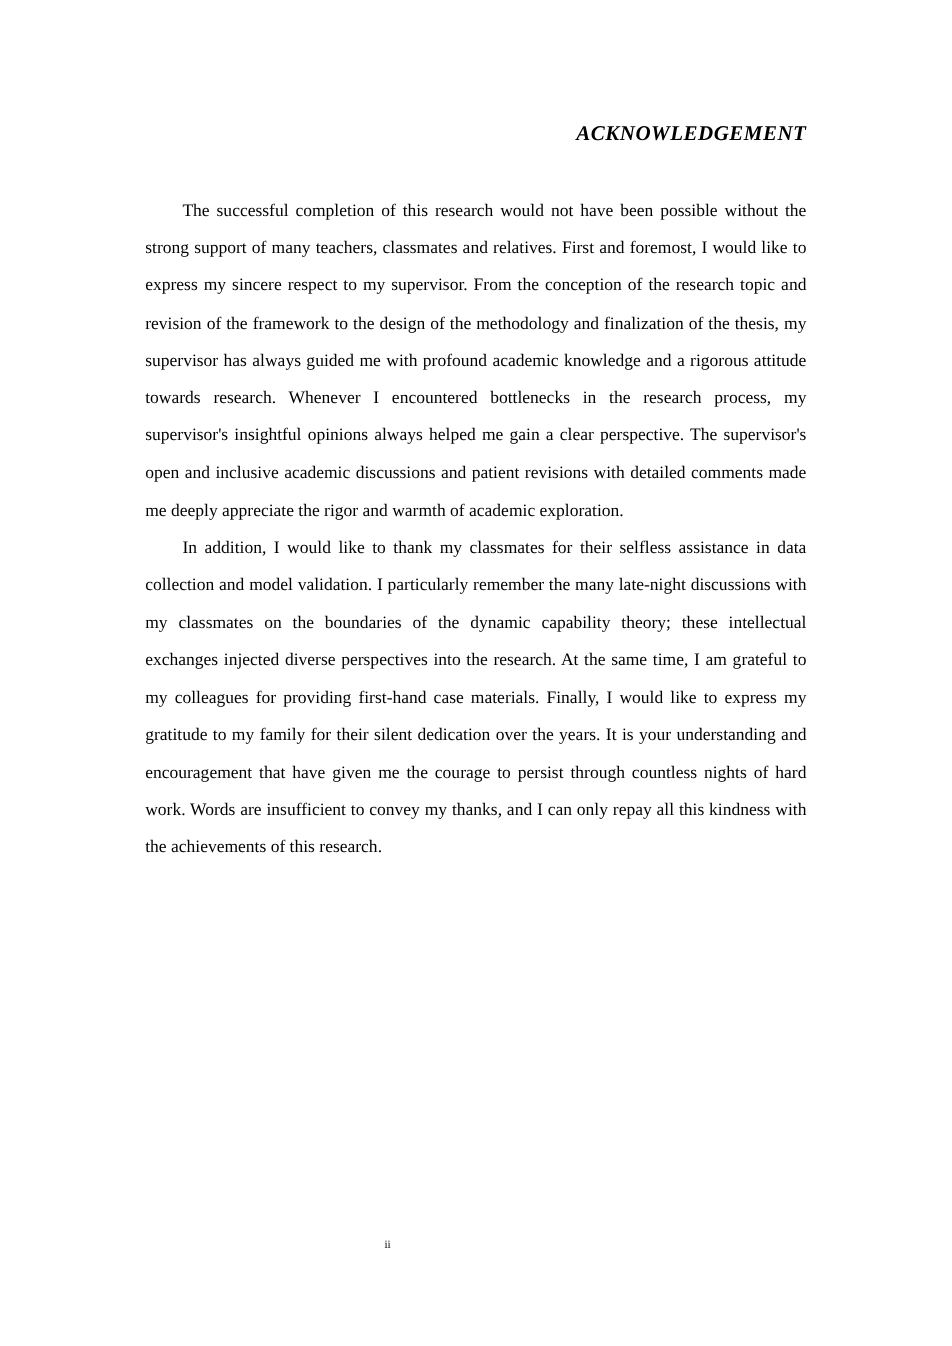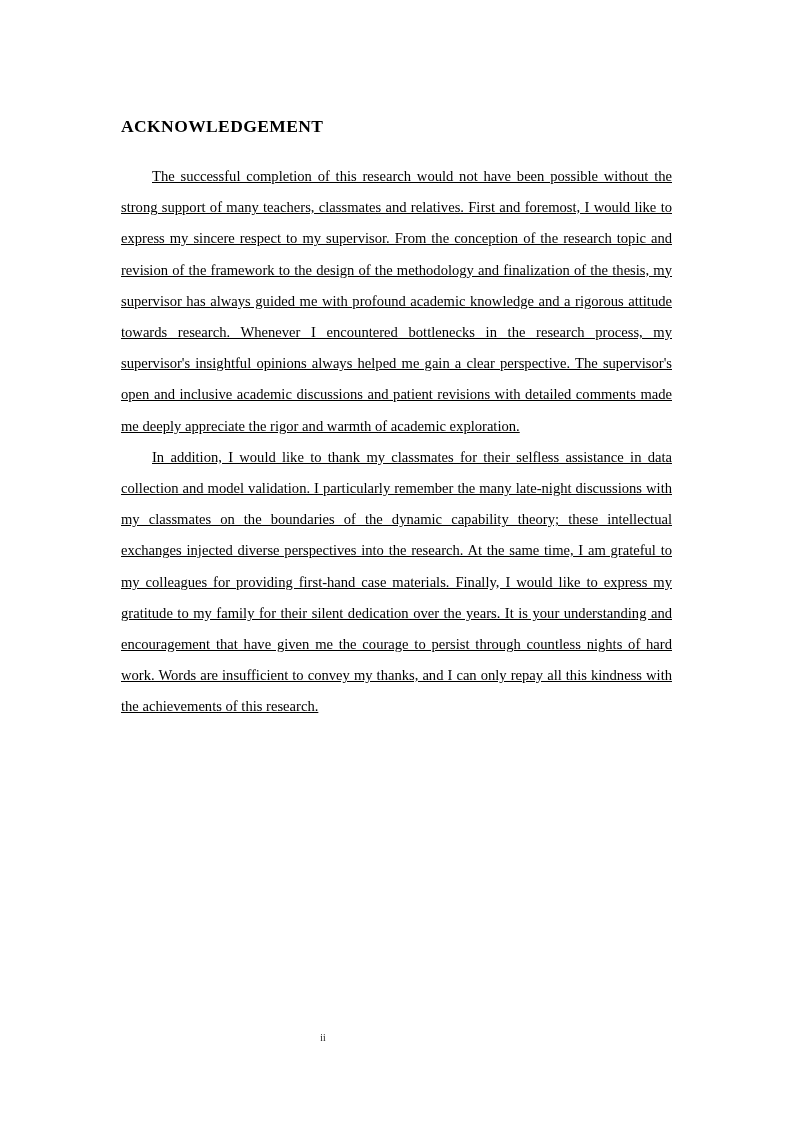--- a/index.html
+++ b/index.html
@@ -23,47 +23,47 @@
     position: absolute;
     left: 121px;
     top: 0;
     width: 551px;
   }
   .doc-title {
     margin: 0;
     padding: 0;
     position: absolute;
     left: 0;
-    top: 115px;
+    top: 100px;
     width: 551px;
-    text-align: left;
+    text-align: right;
     font-size: 17.5px;
     font-weight: bold;
     letter-spacing: 0.4px;
     line-height: 22px;
     font-family: "Liberation Serif", "DejaVu Serif", serif;
+    font-style: italic;
   }
   .body-block {
     position: absolute;
     left: 0;
     top: 161px;
     width: 551px;
   }
   .para {
     margin: 0;
     padding: 0;
     font-size: 14.6px;
     line-height: 31.2px;
     text-align: justify;
     text-justify: inter-word;
     text-indent: 31px;
     hyphens: none;
     -webkit-hyphens: none;
     word-spacing: 0px;
-    text-decoration: underline;
   }
   .page-number {
     position: absolute;
     left: 0;
     top: 1032px;
     width: 646px;
     text-align: center;
     font-size: 9.5px;
     line-height: 12px;
     color: #111111;

